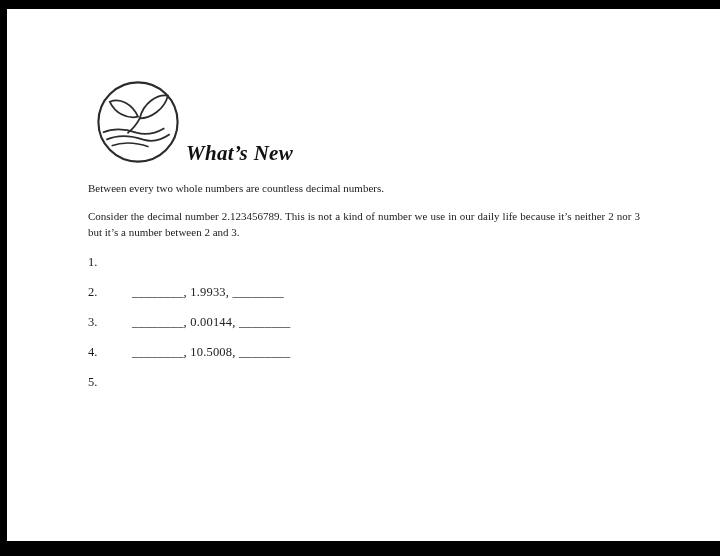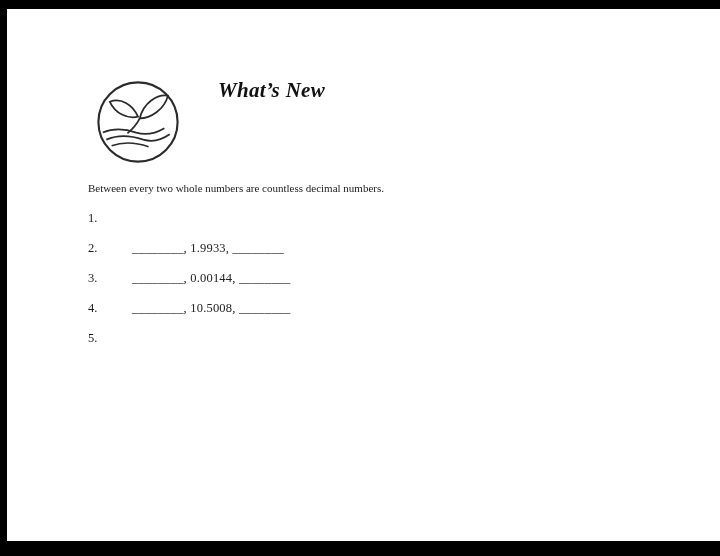--- a/index.html
+++ b/index.html
@@ -18,22 +18,22 @@
 
   .content {
     position: absolute;
     left: 88px;
     top: 78px;
     width: 552px;
   }
 
   .header-row {
     display: flex;
-    align-items: flex-start;
-    gap: 36px;
+    align-items: flex-end;
+    gap: 4px;
     margin-left: 6px;
     margin-bottom: 14px;
   }
   .icon-wrap {
     width: 88px;
     height: 88px;
     flex: 0 0 auto;
   }
   .section-title {
     font-size: 21px;
@@ -87,20 +87,21 @@
 
           <path d="M10 62 C 24 56, 36 58, 48 62 C 58 65, 68 64, 80 57" fill="none" stroke="#2b2b2b" stroke-width="2"></path>
           <path d="M14 70 C 28 64, 44 66, 56 70 C 66 73, 76 71, 86 64" fill="none" stroke="#2b2b2b" stroke-width="2"></path>
           <path d="M20 77 C 34 72, 50 74, 62 78" fill="none" stroke="#2b2b2b" stroke-width="1.8"></path>
         </svg>
       </div>
       <div class="section-title">What’s New</div>
     </div>
 
     <p class="para">Between every two whole numbers are countless decimal numbers.</p>
+    <p class="para">Consider the decimal number 2.123456789. This is not a kind of number we use in our daily life because it’s neither 2 nor 3 but it’s a number between 2 and 3.</p>
 
     <div class="exercise-list">
       <div class="exercise-row">
         <span class="exercise-num">1.</span>
       </div>
       <div class="exercise-row">
         <span class="exercise-num">2.</span>
         <span class="exercise-text">________, 1.9933,  ________</span>
       </div>
       <div class="exercise-row">

